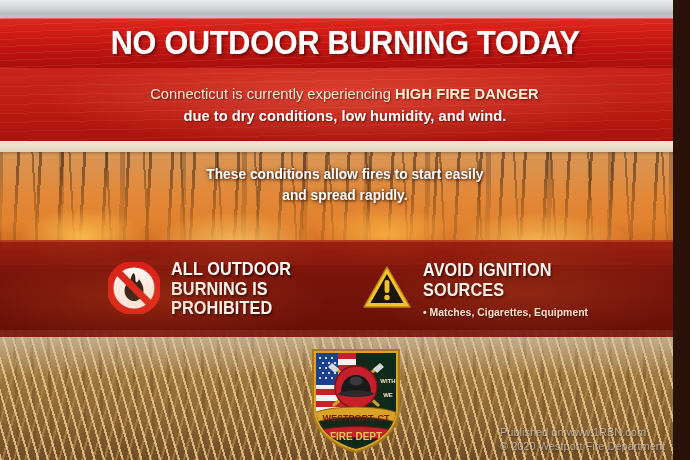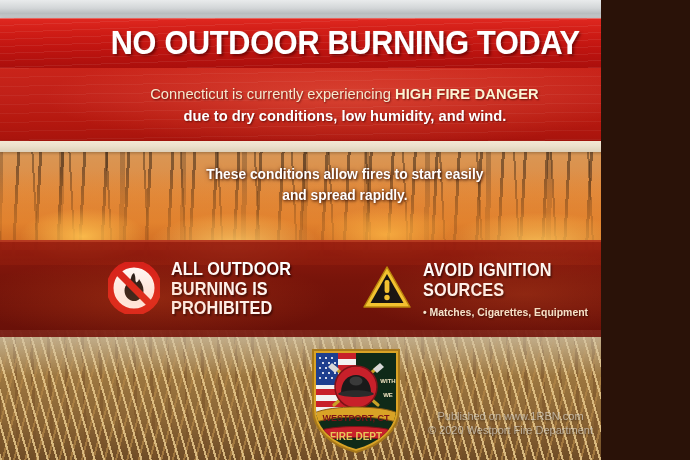--- a/index.html
+++ b/index.html
@@ -5,21 +5,21 @@
   * { margin:0; padding:0; box-sizing:border-box; }
   html,body { width:690px; height:460px; }
   body {
     font-family:"Liberation Sans", sans-serif;
     background:#2a1208;
     overflow:hidden;
   }
 
   #poster {
     position:relative;
-    width:601px; height:460px;
+    width:673px; height:460px;
     overflow:hidden;
   }
 
   
   .bg-sky {
     position:absolute; left:0; top:0; width:690px; height:250px;
     background:
       linear-gradient(180deg,#d8d2c8 0%, #cfc2ae 14%, #c9a882 34%, #d79a5c 56%, #e08a3e 78%, #d4762c 100%);
   }
   .bg-trees {
@@ -165,22 +165,22 @@
   }
 
   
   .badge-wrap {
     position:absolute; left:308px; top:347px;
     width:96px; height:106px;
   }
 
   
   .attrib {
-    position:absolute; right:8px; bottom:22px;
-    text-align:center;
+    position:absolute; right:8px; bottom:6px;
+    text-align:left;
   }
   .attrib div {
     font-size:11px; color:rgba(238,232,222,0.62);
     line-height:1.32;
     text-shadow:0 1px 2px rgba(20,10,0,0.6);
     white-space:nowrap;
   }
 </style>
 </head>
 <body>

